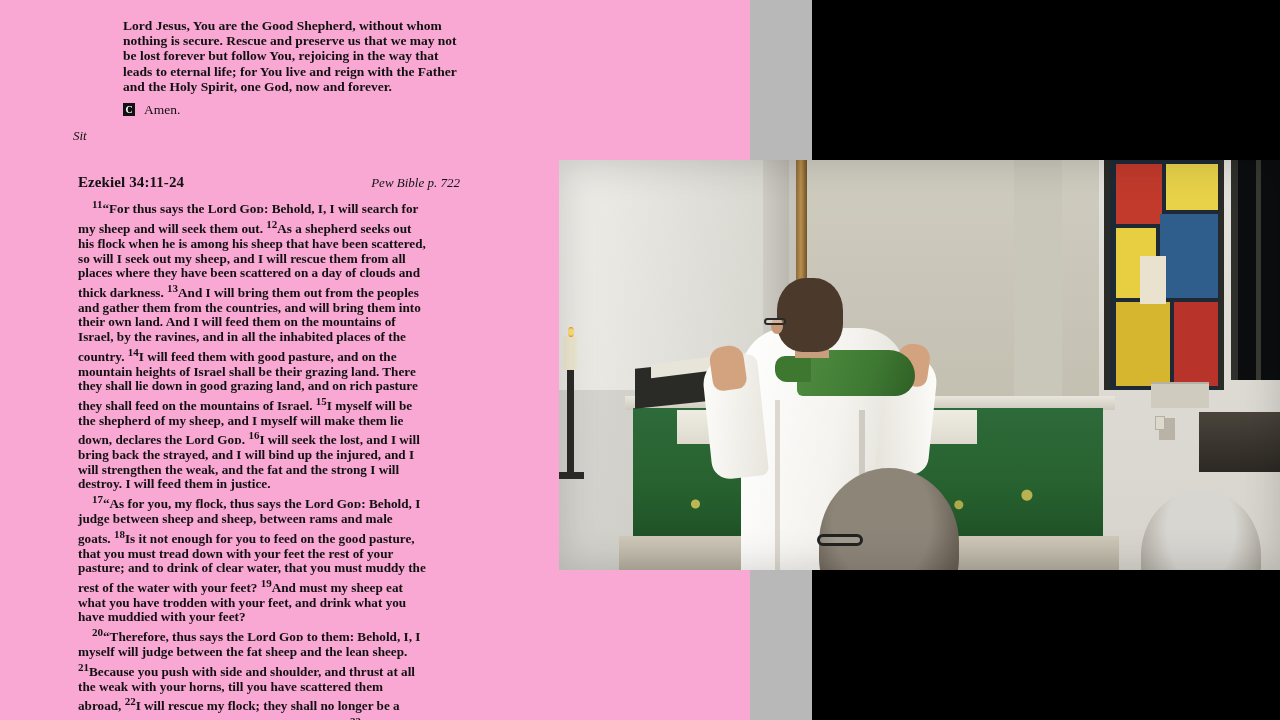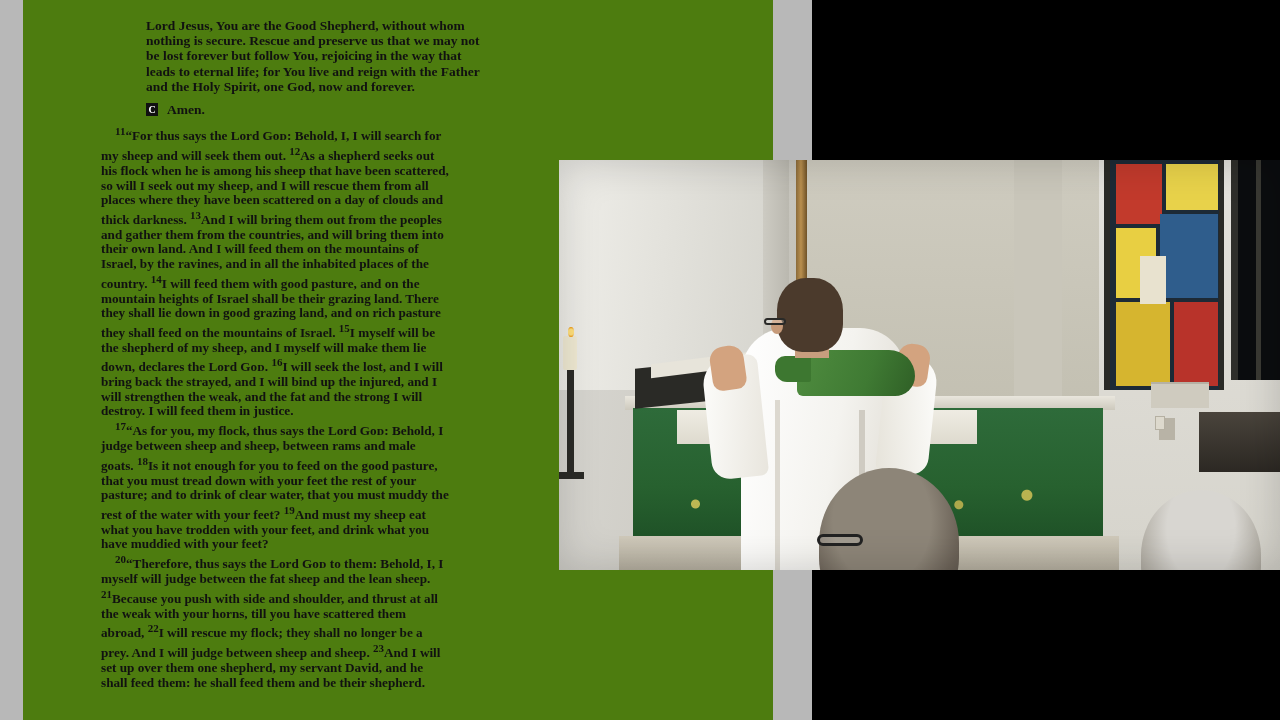--- a/index.html
+++ b/index.html
@@ -14,22 +14,21 @@
   
   #stage { position:absolute; inset:0; background:#000; }
 
   
   .doc-backdrop {
     position:absolute; left:0; top:0; width:812px; height:720px;
     background:#b8b8b8;
   }
   .doc-page {
     position:absolute; left:0; top:0; width:750px; height:720px;
-    background:#4d7c0f;
-    margin-left:23px;
+    background:#f9a8d4;
   }
   .doc-inner {
     position:absolute; left:78px; top:18px; width:400px;
   }
 
   
   .prayer {
     font-size:13.5px; line-height:15.2px; font-weight:bold;
     color:#111; text-align:left;
     margin-left:45px; width:345px;
@@ -38,21 +37,21 @@
     margin-top:8px; margin-left:45px;
     display:flex; align-items:flex-start; gap:9px;
   }
   .resp-box {
     display:inline-block; width:12px; height:13px;
     background:#111; color:#fff; font-size:10px; font-weight:bold;
     line-height:13px; text-align:center;
     font-family:"Liberation Serif", serif;
     margin-top:1px;
   }
-  .amen-text { font-size:13.5px; font-weight:bold; color:#111; }
+  .amen-text { font-size:13.5px; font-weight:normal; color:#111; }
 
   .rubric {
     margin-top:10px; margin-left:-5px;
     font-size:13px; font-style:italic; color:#111;
   }
 
   
   .reading-head {
     margin-top:30px;
     display:flex; align-items:baseline;
@@ -305,21 +304,26 @@
     <div class="doc-page">
       <div class="doc-inner">
 
         <div class="prayer">Lord Jesus, You are the Good Shepherd, without whom nothing is secure. Rescue and preserve us that we may not be lost forever but follow You, rejoicing in the way that leads to eternal life; for You live and reign with the Father and the Holy Spirit, one God, now and forever.</div>
 
         <div class="amen-line">
           <span class="resp-box">C</span>
           <span class="amen-text">Amen.</span>
         </div>
 
-
+        <div class="rubric">Sit</div>
+
+        <div class="reading-head">
+          <span class="reading-ref">Ezekiel 34:11-24</span>
+          <span class="pew-ref">Pew Bible p. 722</span>
+        </div>
 
         <div class="scripture" id="scripture">
             <p><span class="vn">11</span><span>“For thus says the Lord Gᴏᴅ: Behold, I, I will search for my sheep and will seek them out. </span><span class="vn">12</span><span>As a shepherd seeks out his flock when he is among his sheep that have been scattered, so will I seek out my sheep, and I will rescue them from all places where they have been scattered on a day of clouds and thick darkness. </span><span class="vn">13</span><span>And I will bring them out from the peoples and gather them from the countries, and will bring them into their own land. And I will feed them on the mountains of Israel, by the ravines, and in all the inhabited places of the country. </span><span class="vn">14</span><span>I will feed them with good pasture, and on the mountain heights of Israel shall be their grazing land. There they shall lie down in good grazing land, and on rich pasture they shall feed on the mountains of Israel. </span><span class="vn">15</span><span>I myself will be the shepherd of my sheep, and I myself will make them lie down, declares the Lord Gᴏᴅ. </span><span class="vn">16</span><span>I will seek the lost, and I will bring back the strayed, and I will bind up the injured, and I will strengthen the weak, and the fat and the strong I will destroy. I will feed them in justice.</span></p>
             <p><span class="vn">17</span><span>“As for you, my flock, thus says the Lord Gᴏᴅ: Behold, I judge between sheep and sheep, between rams and male goats. </span><span class="vn">18</span><span>Is it not enough for you to feed on the good pasture, that you must tread down with your feet the rest of your pasture; and to drink of clear water, that you must muddy the rest of the water with your feet? </span><span class="vn">19</span><span>And must my sheep eat what you have trodden with your feet, and drink what you have muddied with your feet?</span></p>
             <p><span class="vn">20</span><span>“Therefore, thus says the Lord Gᴏᴅ to them: Behold, I, I myself will judge between the fat sheep and the lean sheep. </span><span class="vn">21</span><span>Because you push with side and shoulder, and thrust at all the weak with your horns, till you have scattered them abroad, </span><span class="vn">22</span><span>I will rescue my flock; they shall no longer be a prey. And I will judge between sheep and sheep. </span><span class="vn">23</span><span>And I will set up over them one shepherd, my servant David, and he shall feed them: he shall feed them and be their shepherd. </span></p>
           </div>
 
       </div>
     </div>
   </div>

